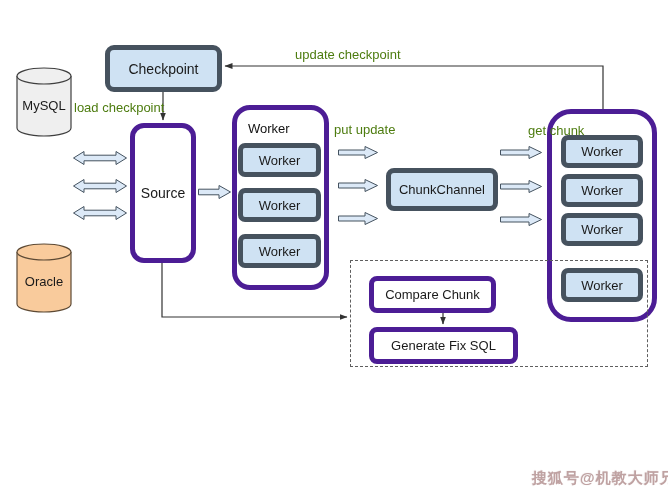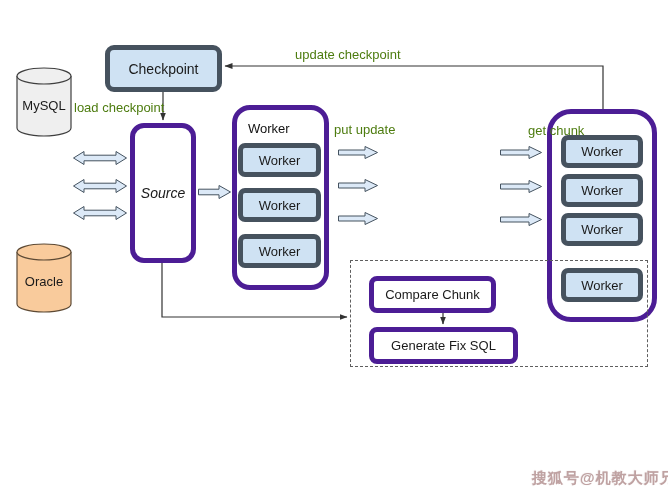--- a/index.html
+++ b/index.html
@@ -8,21 +8,21 @@
     font-family:"Liberation Sans", sans-serif;color:#1a1a1a;
   }
   
   .node{
     position:absolute;box-sizing:border-box;display:flex;align-items:center;justify-content:center;
     font-size:13px;background:#ffffff;border:5px solid #4c1d95;border-radius:8px;white-space:nowrap;
   }
   .blue{background:#cfe2f3;border-color:#46525e;}
   .container-node{border-radius:18px;justify-content:flex-start;align-items:flex-start;}
   .pool{border-radius:24px;}
-  .src{border-radius:14px;font-size:14px;font-style:italic;}
+  .src{border-radius:14px;font-size:14px;}
   .chk{font-size:14px;border-radius:9px;}
   .worker{border-radius:7px;}
   .dashed{
     position:absolute;box-sizing:border-box;border:1px dashed #5f5f5f;background:transparent;
   }
   .lbl{position:absolute;font-size:13px;color:#4d7c0f;white-space:nowrap;line-height:1;}
   .spliter-lbl{position:absolute;left:11px;top:11px;font-size:13px;color:#111;}
   .cyl{position:absolute;}
   .cyl svg{display:block;}
   .cyl .cyl-lbl{
@@ -130,20 +130,23 @@
     <svg width="40" height="13" viewBox="0 0 40 13">
         <polygon points="0.5,4 27,4 27,0.5 39.5,6.5 27,12.5 27,9 0.5,9" fill="#dce9f7" stroke="#44525f" stroke-width="1"></polygon>
       </svg>
   </div>
   <div class="arrowshape" style="left:338px;top:212px;">
     <svg width="40" height="13" viewBox="0 0 40 13">
         <polygon points="0.5,4 27,4 27,0.5 39.5,6.5 27,12.5 27,9 0.5,9" fill="#dce9f7" stroke="#44525f" stroke-width="1"></polygon>
       </svg>
   </div>
 
+  <div class="node blue" style="left:386px;top:168px;width:112px;height:43px;">
+    <span>ChunkChannel</span>
+  </div>
 
   <div class="arrowshape" style="left:500px;top:146px;">
     <svg width="42" height="13" viewBox="0 0 42 13">
         <polygon points="0.5,4 29,4 29,0.5 41.5,6.5 29,12.5 29,9 0.5,9" fill="#dce9f7" stroke="#44525f" stroke-width="1"></polygon>
       </svg>
   </div>
   <div class="arrowshape" style="left:500px;top:180px;">
     <svg width="42" height="13" viewBox="0 0 42 13">
         <polygon points="0.5,4 29,4 29,0.5 41.5,6.5 29,12.5 29,9 0.5,9" fill="#dce9f7" stroke="#44525f" stroke-width="1"></polygon>
       </svg>

